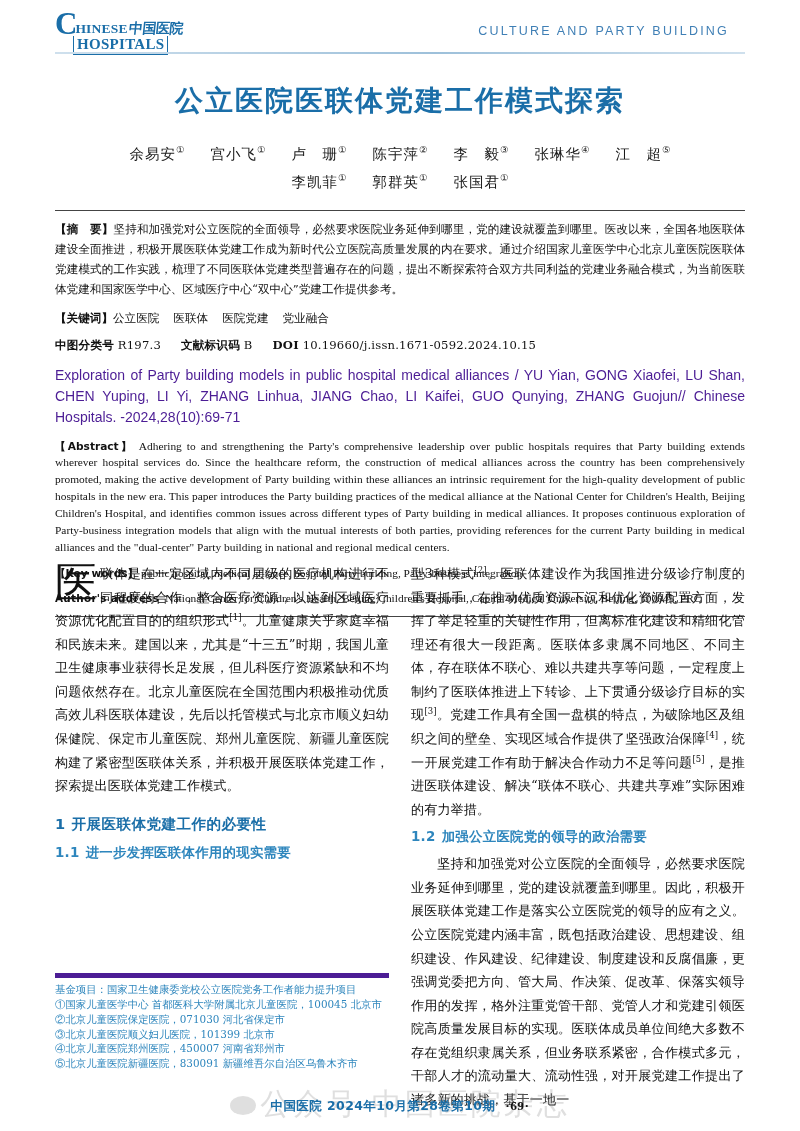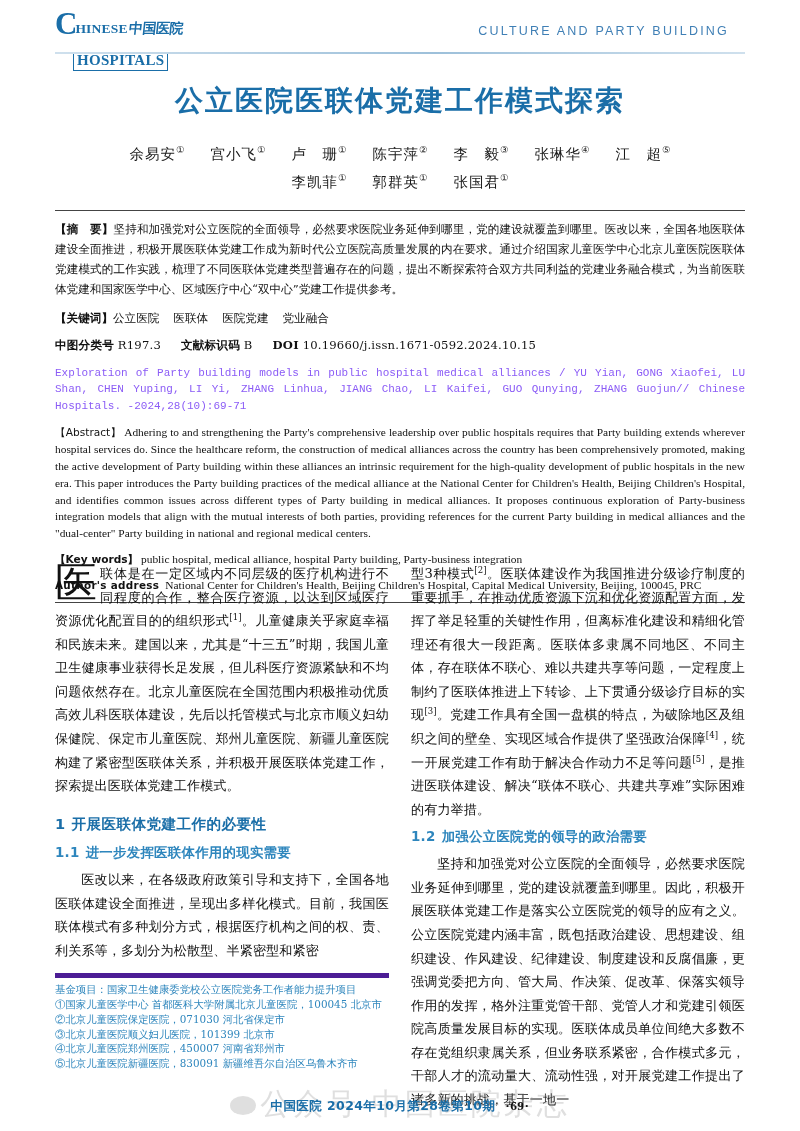--- a/index.html
+++ b/index.html
@@ -65,21 +65,21 @@
     font-size: 14px;
     font-weight: bold;
     color: #1a6ea8;
     margin-left: 1px;
     padding-bottom: 1px;
     letter-spacing: -0.5px;
     transform: skewX(-6deg);
   }
   .logo-row2 {
     margin-left: 18px;
-    margin-top: 16px;
+    margin-top: 0px;
     border: 1.3px solid #1a6ea8;
     border-top: none;
     display: inline-block;
     padding: 0 3px 1px 3px;
   }
   .logo-hospitals {
     font-family: "Liberation Serif", serif;
     font-size: 15px;
     font-weight: bold;
     color: #1a6ea8;
@@ -182,37 +182,37 @@
     font-size: 11.6px;
     margin-top: 9px;
     color: #111;
     letter-spacing: 0.2px;
   }
   .cn-meta .seg { margin-right: 20px; }
   .cn-meta .seg b { font-weight: bold; }
 
   .en-title {
     margin-top: 12px;
-    font-family: Liberation Mono, monospace;
-    font-size: 11px;
+    font-family: Liberation Sans, sans-serif;
+    font-size: 14px;
     line-height: 1.5;
-    color: #8b5cf6;
+    color: #4c1d95;
     text-align: justify;
   }
   .en-abs {
     margin-top: 10px;
     font-family: "Liberation Serif", serif;
     font-size: 11.4px;
     line-height: 1.48;
     text-align: justify;
     color: #111;
   }
   .en-abs .lbl {
     font-family: "DejaVu Sans", sans-serif;
-    font-weight: normal;
+    font-weight: bold;
     font-size: 10.6px;
   }
   .en-kw {
     margin-top: 9px;
     font-family: "Liberation Serif", serif;
     font-size: 11.4px;
     line-height: 1.45;
     color: #111;
   }
   .en-kw .lbl {
@@ -401,21 +401,20 @@
   <div class="body-cols">
 
     <div class="col">
       <div class="bodytext">
         <p class="dropcap-para"><span class="dropcap">医</span><span>联体是在一定区域内不同层级的医疗机构进行不同程度的合作，整合医疗资源，以达到区域医疗资源优化配置目的的组织形式</span><sup class="ref">[1]</sup><span>。儿童健康关乎家庭幸福和民族未来。建国以来，尤其是“十三五”时期，我国儿童卫生健康事业获得长足发展，但儿科医疗资源紧缺和不均问题依然存在。北京儿童医院在全国范围内积极推动优质高效儿科医联体建设，先后以托管模式与北京市顺义妇幼保健院、保定市儿童医院、郑州儿童医院、新疆儿童医院构建了紧密型医联体关系，并积极开展医联体党建工作，探索提出医联体党建工作模式。</span></p>
 
         <div class="h1"><span class="num">1</span><span>开展医联体党建工作的必要性</span></div>
 
         <div class="h2"><span class="num">1.1</span><span>进一步发挥医联体作用的现实需要</span></div>
 
-        <p class="indent">医改以来，在各级政府政策引导和支持下，全国各地医联体建设全面推进，呈现出多样化模式。目前，我国医联体模式有多种划分方式，根据医疗机构之间的权、责、利关系等，多划分为松散型、半紧密型和紧密</p>
       </div>
 
       <div class="footnotes">
         <div><span>基金项目</span>：<span>国家卫生健康委党校公立医院党务工作者能力提升项目</span></div>
         <div>①国家儿童医学中心 首都医科大学附属北京儿童医院，100045 北京市</div>
         <div>②北京儿童医院保定医院，071030 河北省保定市</div>
         <div>③北京儿童医院顺义妇儿医院，101399 北京市</div>
         <div>④北京儿童医院郑州医院，450007 河南省郑州市</div>
         <div>⑤北京儿童医院新疆医院，830091 新疆维吾尔自治区乌鲁木齐市</div>
       </div>

